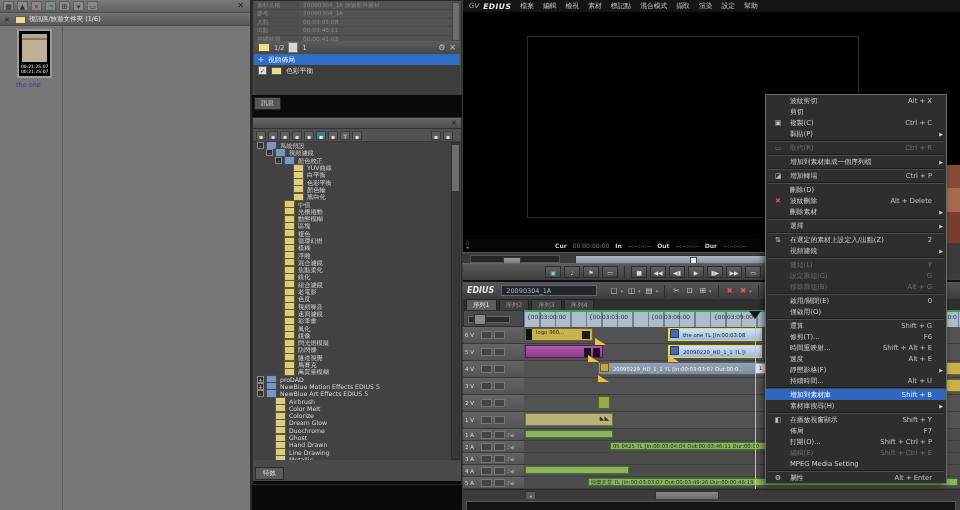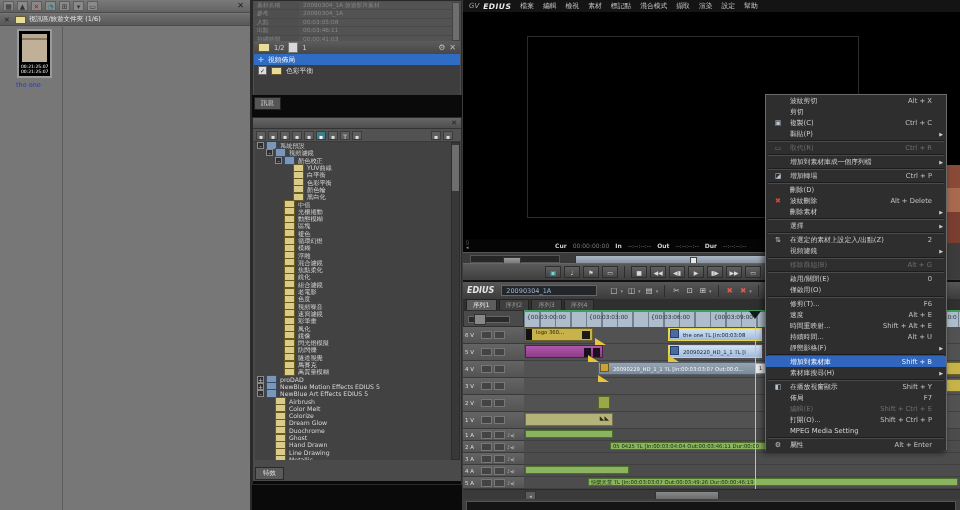--- a/index.html
+++ b/index.html
@@ -769,53 +769,65 @@
       <span class="lab">在選定的素材上設定入/出點(Z)</span>
       <span class="sc">2</span>
     </div>
     <div class="mi">
       <span class="lab">視頻濾鏡</span>
       <span class="sc"></span>
       <span class="ar">▶</span>
     </div>
     <div class="msep"></div>
     <div class="mi dis">
+      <span class="lab">連結(L)</span>
+      <span class="sc">Y</span>
+    </div>
+    <div class="mi dis">
+      <span class="lab">設定群組(G)</span>
+      <span class="sc">G</span>
+    </div>
+    <div class="mi dis">
       <span class="lab">移除群組(B)</span>
       <span class="sc">Alt + G</span>
     </div>
     <div class="msep"></div>
     <div class="mi">
       <span class="lab">啟用/關閉(E)</span>
       <span class="sc">0</span>
     </div>
     <div class="mi">
       <span class="lab">僅啟用(O)</span>
       <span class="sc"></span>
     </div>
     <div class="msep"></div>
     <div class="mi">
+      <span class="lab">運算</span>
+      <span class="sc">Shift + G</span>
+    </div>
+    <div class="mi">
       <span class="lab">修剪(T)...</span>
       <span class="sc">F6</span>
     </div>
     <div class="mi">
+      <span class="lab">時間重映射...</span>
+      <span class="sc">Shift + Alt + E</span>
+    </div>
+    <div class="mi">
       <span class="lab">速度</span>
       <span class="sc">Alt + E</span>
     </div>
     <div class="mi">
-      <span class="lab">時間重映射...</span>
-      <span class="sc">Shift + Alt + E</span>
+      <span class="lab">靜態影格(F)</span>
+      <span class="sc"></span>
+      <span class="ar">▶</span>
     </div>
     <div class="mi">
       <span class="lab">持續時間...</span>
       <span class="sc">Alt + U</span>
-    </div>
-    <div class="mi">
-      <span class="lab">靜態影格(F)</span>
-      <span class="sc"></span>
-      <span class="ar">▶</span>
     </div>
     <div class="msep"></div>
     <div class="mi hl">
       <span class="lab">增加到素材庫</span>
       <span class="sc">Shift + B</span>
     </div>
     <div class="mi">
       <span class="lab">素材庫搜尋(H)</span>
       <span class="sc"></span>
       <span class="ar">▶</span>
@@ -823,29 +835,29 @@
     <div class="msep"></div>
     <div class="mi">
       <span class="ic">◧</span>
       <span class="lab">在播放視窗顯示</span>
       <span class="sc">Shift + Y</span>
     </div>
     <div class="mi">
       <span class="lab">佈局</span>
       <span class="sc">F7</span>
     </div>
+    <div class="mi">
+      <span class="lab">打開(O)...</span>
+      <span class="sc">Shift + Ctrl + P</span>
+    </div>
     <div class="mi dis">
       <span class="lab">編輯(E)</span>
       <span class="sc">Shift + Ctrl + E</span>
     </div>
     <div class="mi">
-      <span class="lab">打開(O)...</span>
-      <span class="sc">Shift + Ctrl + P</span>
-    </div>
-    <div class="mi">
       <span class="lab">MPEG Media Setting</span>
       <span class="sc"></span>
     </div>
     <div class="msep"></div>
     <div class="mi">
       <span class="ic">⚙</span>
       <span class="lab">屬性</span>
       <span class="sc">Alt + Enter</span>
     </div>
   </div>

